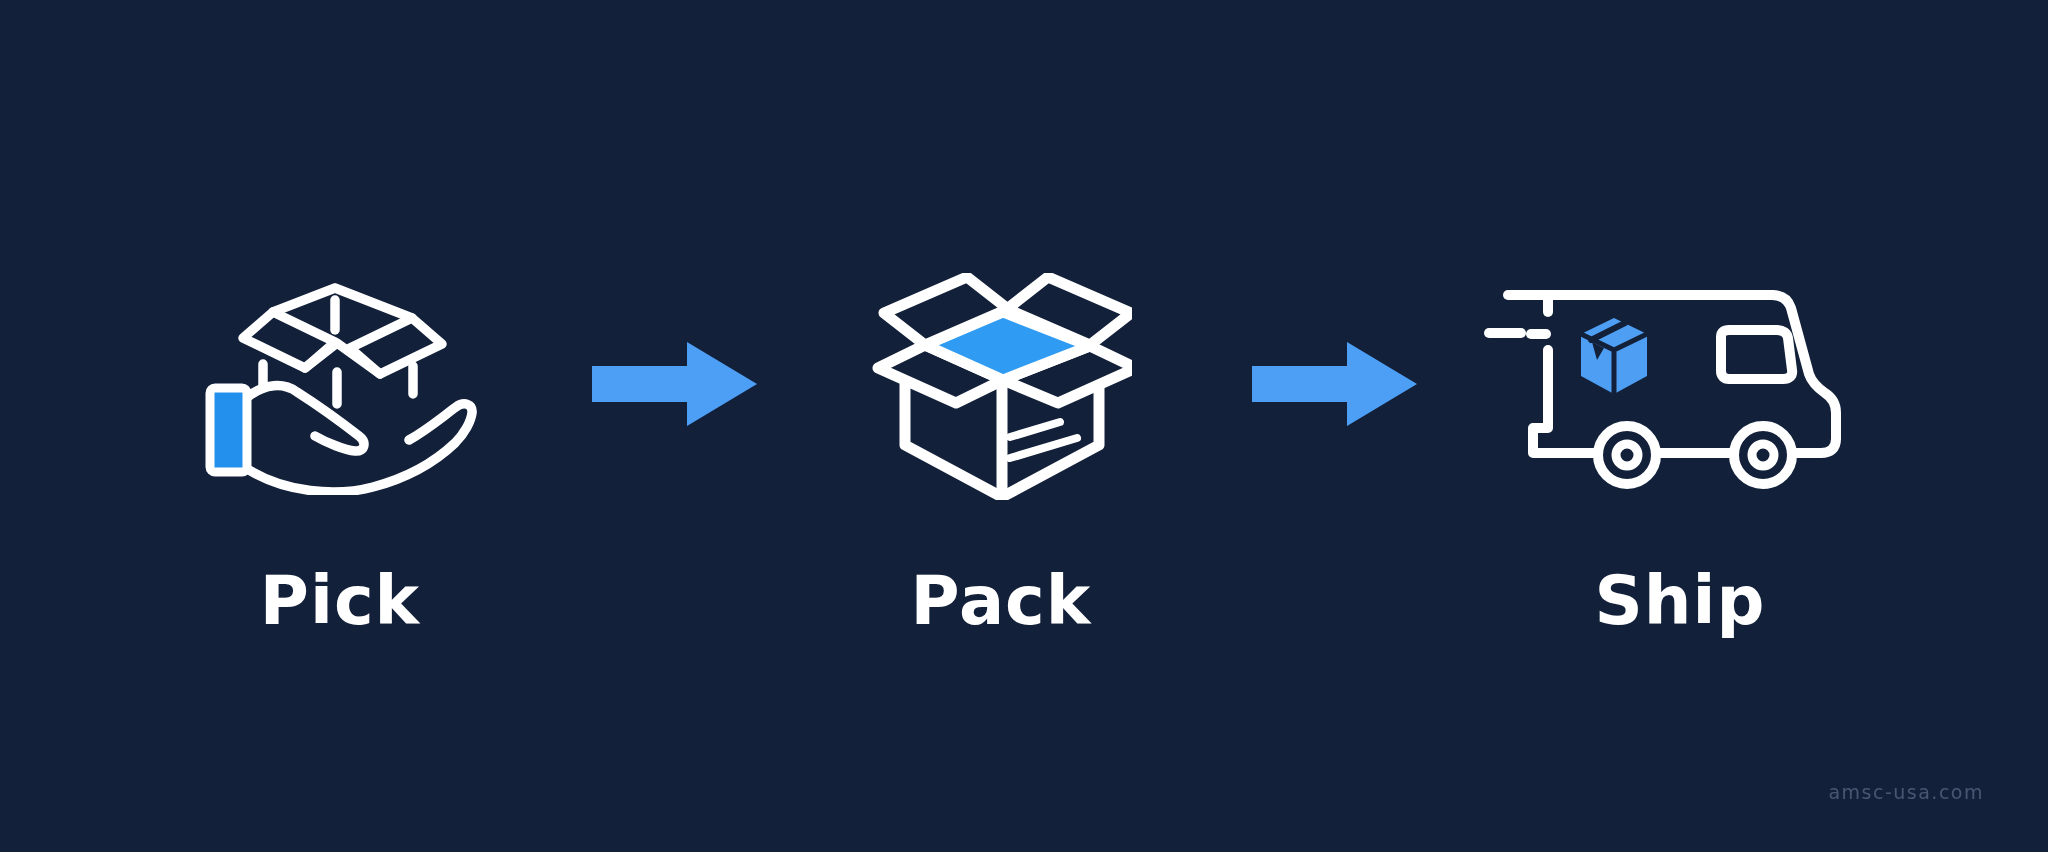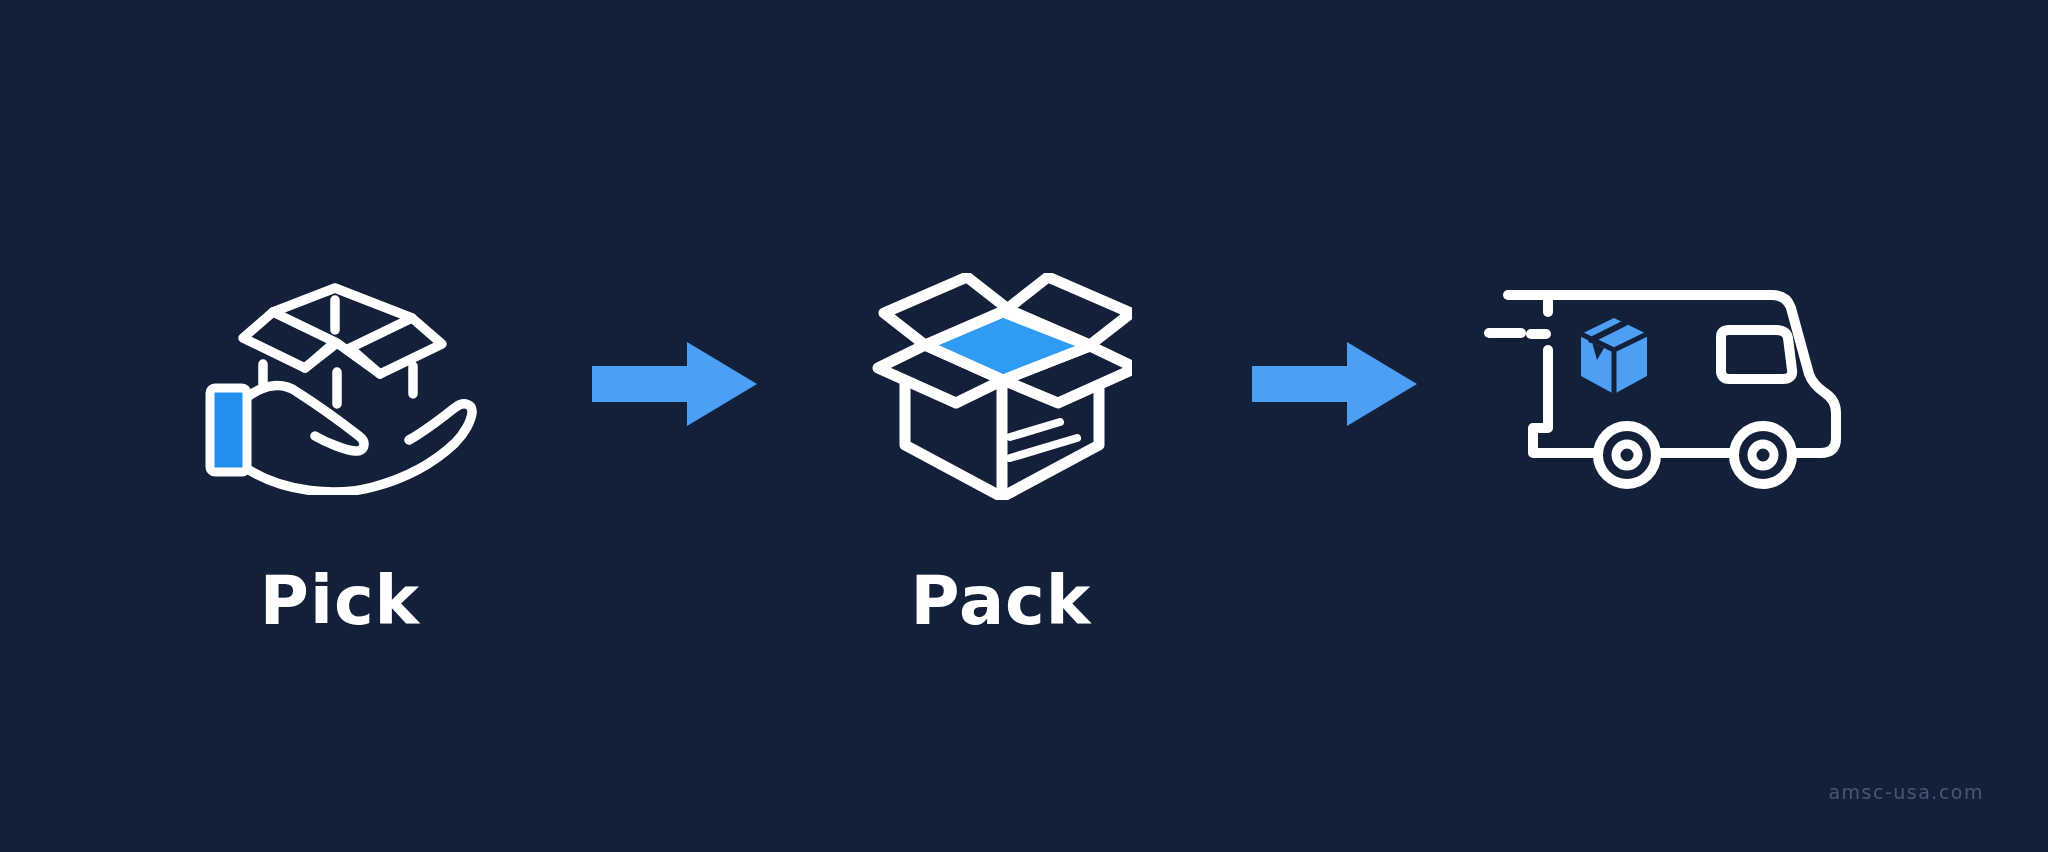--- a/index.html
+++ b/index.html
@@ -90,15 +90,16 @@
 
     <g transform="translate(98,30)" stroke="none">
       <polygon points="33,0 66,16 33,32 0,16" fill="var(--parcel)"></polygon>
       <polygon points="0,16 33,32 33,76 0,58" fill="var(--parcel)"></polygon>
       <polygon points="66,16 33,32 33,76 66,58" fill="var(--parcel)"></polygon>
       <path d="M10 22 L44 5" stroke="var(--bg)" stroke-width="6"></path>
       <path d="M0 16 L33 32 L66 16 M33 32 V76" stroke="var(--bg)" stroke-width="5"></path>
       <polygon points="11,24 23,30 16,42" fill="var(--bg)"></polygon>
     </g>
   </svg>
+  <div class="step-label" style="left:1680px;top:566px;">Ship</div>
 
   <div class="watermark" style="right:64px;top:781px;">amsc-usa.com</div>
 </div>
 
 </body></html>

